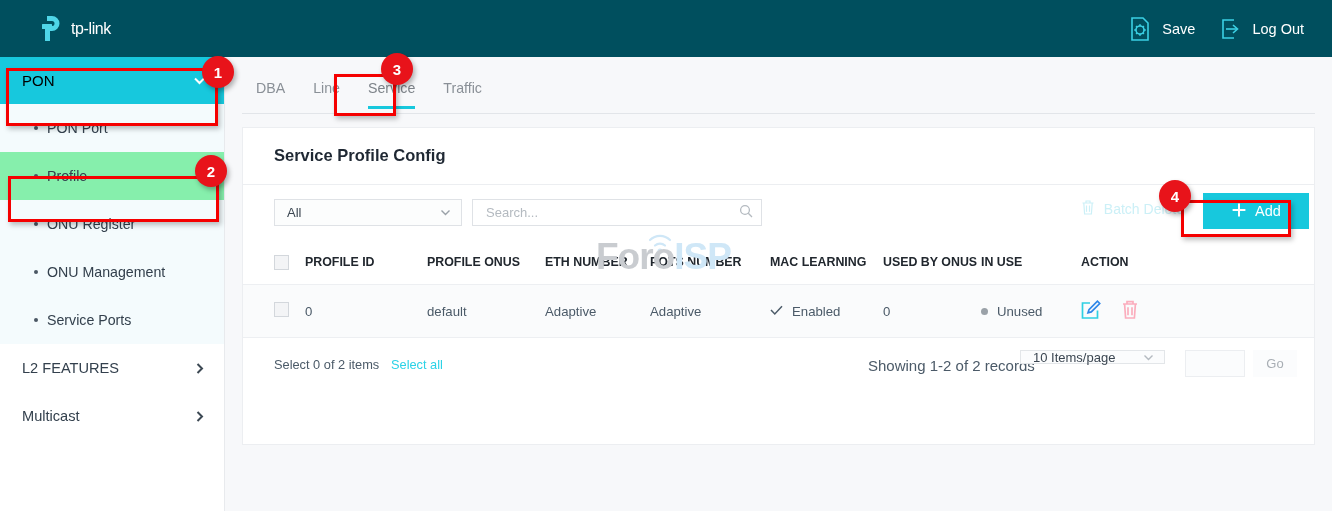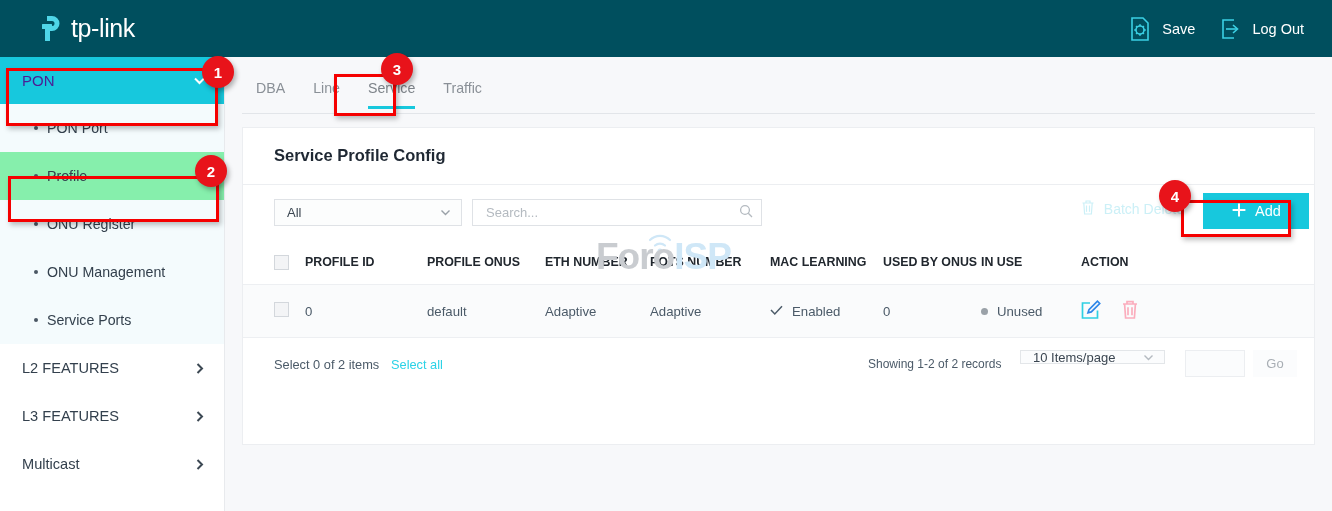--- a/index.html
+++ b/index.html
@@ -12,33 +12,33 @@
   }
   #app { position: relative; width: 1332px; height: 511px; background:#ffffff; }
 
   
   .topbar {
     position:absolute; left:0; top:0; width:1332px; height:57px;
     background:#004f5e;
   }
   .logo-wrap { position:absolute; left:34px; top:13px; display:flex; align-items:center; gap:7px; }
   .logo-mark { width:30px; height:31px; position:relative; }
-  .logo-text { color:#ffffff; font-size:25px; letter-spacing:-0.4px; font-weight:400; }
+  .logo-text { color:#ffffff; font-size:16px; letter-spacing:-0.4px; font-weight:400; }
   .hdr-actions { position:absolute; right:28px; top:0; height:57px; display:flex; align-items:center; gap:22px; }
   .hdr-btn { display:flex; align-items:center; gap:9px; cursor:pointer; }
   .hdr-btn .lbl { color:#ffffff; font-size:14.5px; }
   .hdr-ico { width:26px; height:26px; display:block; }
 
   
   .sidebar {
     position:absolute; left:0; top:57px; width:225px; height:454px;
     background:#ffffff; border-right:1px solid #e8eaed;
   }
   .side-group-head {
-    height:47px; background:#17c8dd; color:#4c1d95;
+    height:47px; background:#17c8dd; color:#000000;
     display:flex; align-items:center; justify-content:space-between;
     padding:0 18px 0 22px; font-size:15px; cursor:pointer;
   }
   .side-sub { background:#f4fbfd; }
   .side-sub-item {
     height:48px; display:flex; align-items:center; gap:9px;
     padding-left:34px; font-size:14.2px; color:#33404d; cursor:pointer;
   }
   .side-sub-item.active { background:#86efac; }
   .bullet { width:4px; height:4px; border-radius:50%; background:#4a5764; flex:none; }
@@ -109,21 +109,21 @@
   .cb { width:15px; height:15px; border:1px solid #d3d7dc; background:#f3f4f6; display:inline-block; cursor:pointer; }
   .pad-l { padding-left:31px !important; }
   .inline { display:flex; align-items:center; gap:9px; }
   .dot { width:7px; height:7px; border-radius:50%; background:#9aa1a8; flex:none; }
   .act { display:flex; align-items:center; gap:18px; }
 
   
   .tfoot { position:relative; height:55px; }
   .sel-info { position:absolute; left:31px; top:19px; font-size:12.8px; color:#4b5a68; }
   .sel-link { position:absolute; left:148px; top:19px; font-size:12.8px; color:#2ad2e6; cursor:pointer; }
-  .showing { position:absolute; left:625px; top:19px; font-size:12px; color:#4b5a68; }
+  .showing { position:absolute; left:625px; top:19px; font-size:15px; color:#4b5a68; }
   .per-page {
     position:absolute; left:777px; top:12px; width:145px; height:14px;
     border:1px solid #e3e6e9; background:#fbfcfd; font-size:13px; color:#3b4651;
     display:flex; align-items:center; justify-content:space-between; padding:0 9px 0 12px; cursor:pointer;
   }
   .pg-input {
     position:absolute; left:942px; top:12px; width:60px; height:27px;
     border:1px solid #eceef1; background:#fbfcfd;
   }
   .pg-input input { width:100%; height:100%; border:none; outline:none; background:transparent;
@@ -232,28 +232,20 @@
         <span>ONU Management</span>
       </div>
       <div class="side-sub-item">
         <span class="bullet"></span>
         <span>Service Ports</span>
       </div>
     </div>
 
     <div class="side-coll">
       <span>L2 FEATURES</span>
-      <span class="chev">
-        <svg class="chev" viewBox="0 0 13 13">
-            <path d="M4.5 2 L9 6.5 L4.5 11" fill="none" stroke="#3c4853" stroke-width="2"></path>
-          </svg>
-      </span>
-    </div>
-    <div class="side-coll">
-      <span>L3 FEATURES</span>
       <span class="chev">
         <svg class="chev" viewBox="0 0 13 13">
             <path d="M4.5 2 L9 6.5 L4.5 11" fill="none" stroke="#3c4853" stroke-width="2"></path>
           </svg>
       </span>
     </div>
     <div class="side-coll">
       <span>Multicast</span>
       <span class="chev">
         <svg class="chev" viewBox="0 0 13 13">

